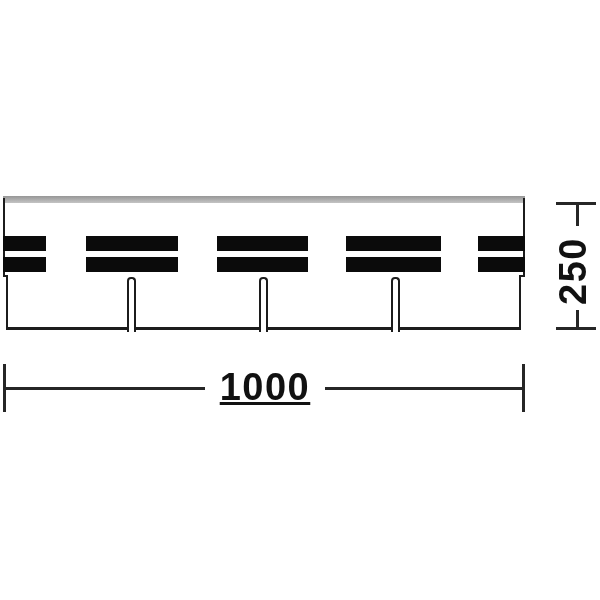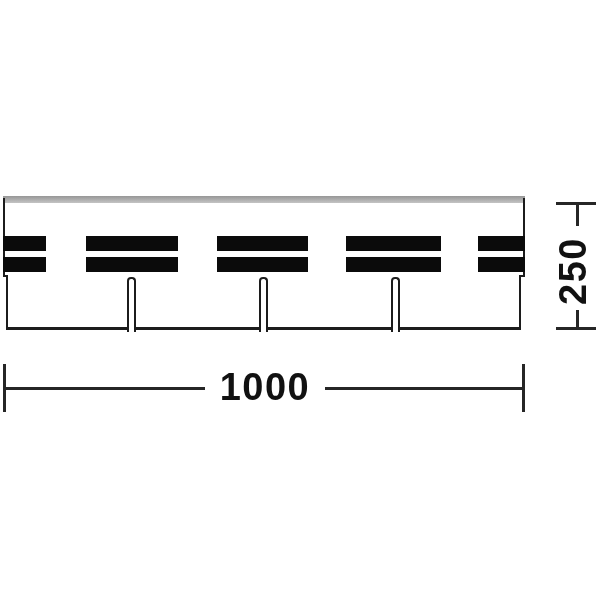--- a/index.html
+++ b/index.html
@@ -65,21 +65,21 @@
   .dim-label {
     color: #111111;
     font-weight: bold;
     font-size: 38px;
     line-height: 38px;
     letter-spacing: 1.5px;
     text-align: center;
     white-space: nowrap;
   }
   .dim-label-width {
-    left: 203px; top: 368px; width: 124px;
+    left: 203px; top: 368px; width: 124px; text-decoration: underline;
   }
   .dim-label-height {
     left: 533px; top: 252px; width: 80px; height: 38px;
     transform: rotate(-90deg);
   }
 </style>
 </head>
 <body>
 
 <div class="stage">

